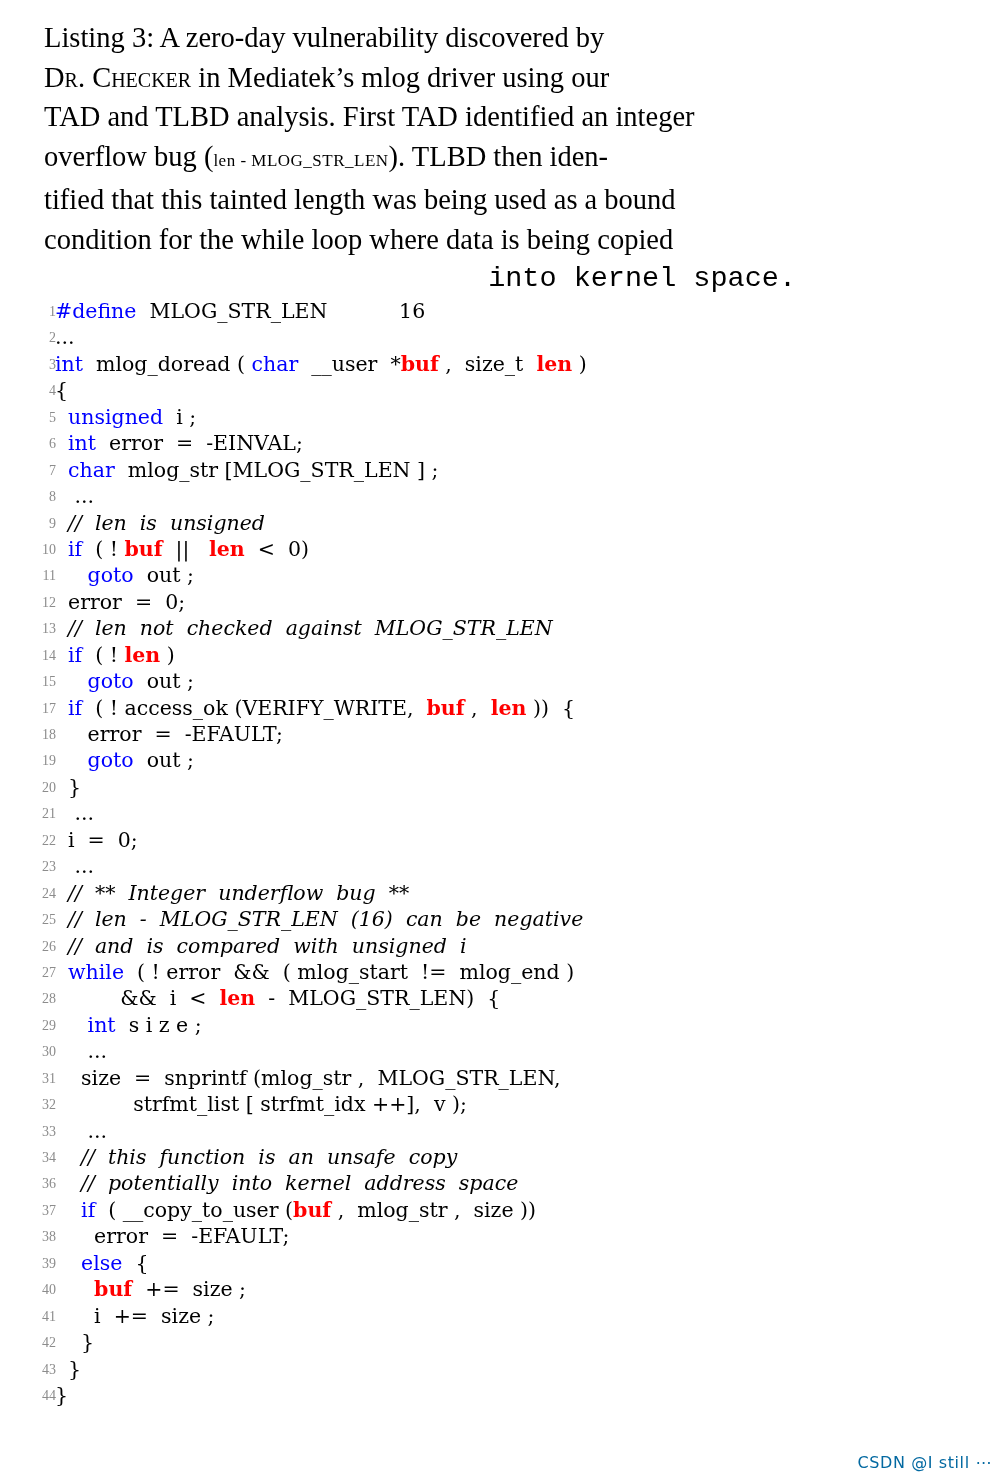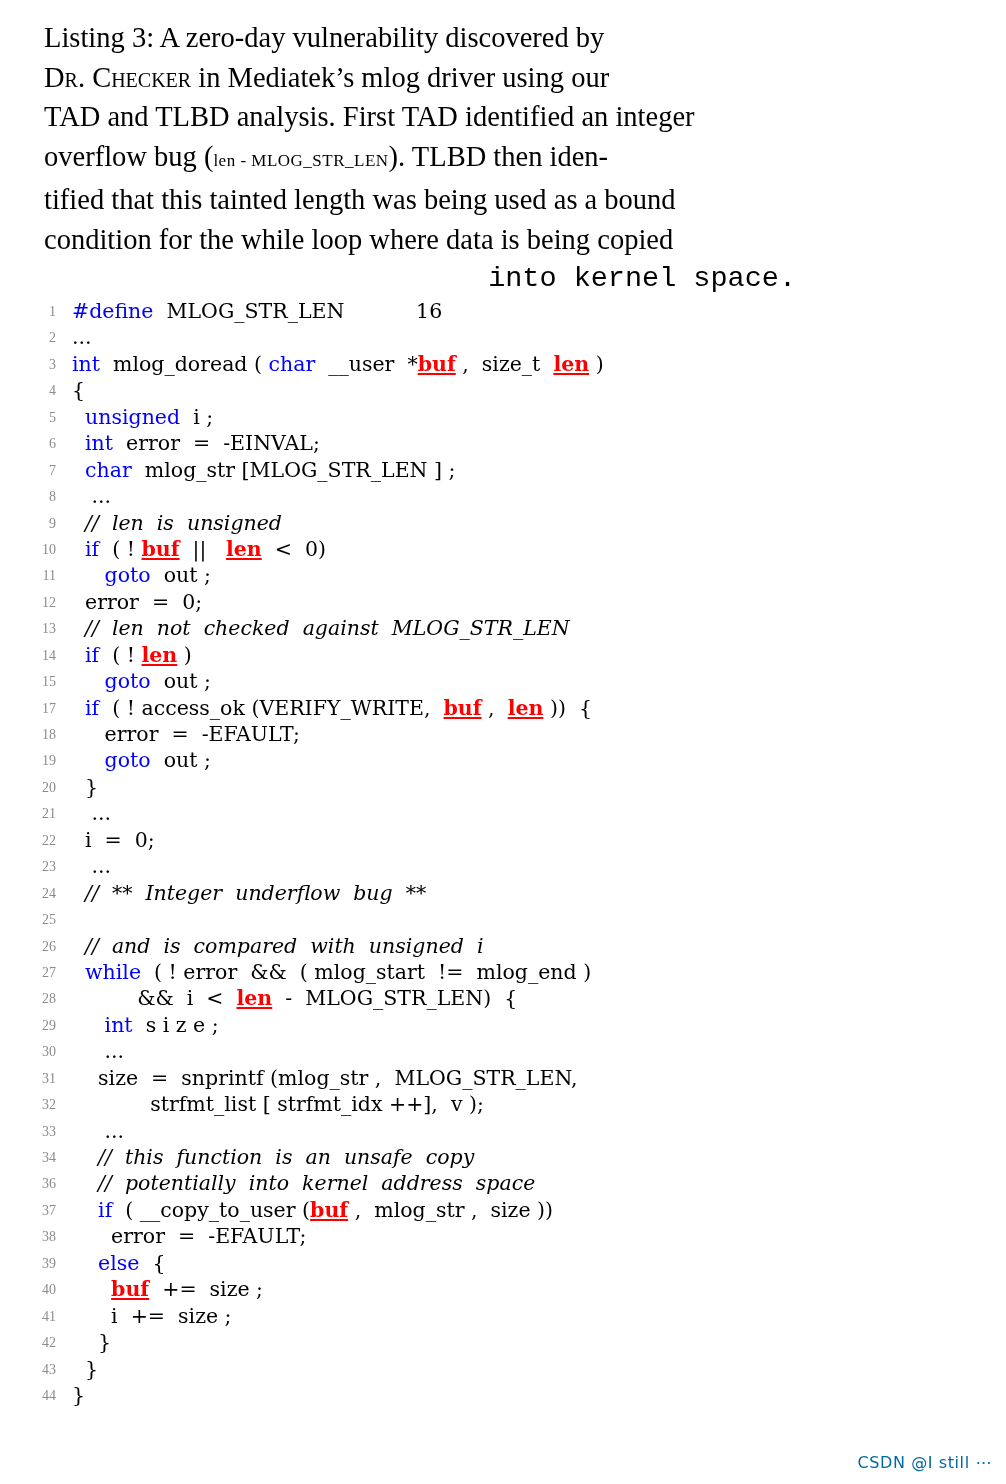--- a/index.html
+++ b/index.html
@@ -62,26 +62,26 @@
     top: 0px;
     width: 56px;
     text-align: right;
     font-family: "Liberation Serif", "DejaVu Serif", serif;
     font-size: 14px;
     line-height: 28px;
     color: #8c8c8c;
   }
   .lcode {
     position: absolute;
-    left: 72px;
+    left: 55px;
     top: 0px;
     white-space: pre;
   }
   .lcode .kw   { color: #0000ff; }
-  .lcode .tnt  { color: #ff0000; font-weight: 600; text-decoration: underline; }
+  .lcode .tnt  { color: #ff0000; font-weight: 600; }
   .lcode .cmt  { font-style: italic; color: #000000; margin-top: 42px; }
   .lcode .pl   { color: #000000; }
 
   
   #watermark {
     position: absolute;
     right: 14px;
     bottom: 12px;
     font-family: "DejaVu Sans", "Liberation Sans", sans-serif;
     font-size: 16px;
@@ -120,21 +120,21 @@
     <div class="code-line"><span class="lineno">14</span><span class="lcode"><span class="pl">  </span><span class="kw">if</span><span class="pl">  ( ! </span><span class="tnt">len</span><span class="pl"> )</span></span></div>
     <div class="code-line"><span class="lineno">15</span><span class="lcode"><span class="pl">     </span><span class="kw">goto</span><span class="pl">  out ;</span></span></div>
     <div class="code-line"><span class="lineno">17</span><span class="lcode"><span class="pl">  </span><span class="kw">if</span><span class="pl">  ( ! access_ok (VERIFY_WRITE,  </span><span class="tnt">buf</span><span class="pl"> ,  </span><span class="tnt">len</span><span class="pl"> ))  {</span></span></div>
     <div class="code-line"><span class="lineno">18</span><span class="lcode"><span class="pl">     error  =  -EFAULT;</span></span></div>
     <div class="code-line"><span class="lineno">19</span><span class="lcode"><span class="pl">     </span><span class="kw">goto</span><span class="pl">  out ;</span></span></div>
     <div class="code-line"><span class="lineno">20</span><span class="lcode"><span class="pl">  }</span></span></div>
     <div class="code-line"><span class="lineno">21</span><span class="lcode"><span class="pl">   ...</span></span></div>
     <div class="code-line"><span class="lineno">22</span><span class="lcode"><span class="pl">  i  =  0;</span></span></div>
     <div class="code-line"><span class="lineno">23</span><span class="lcode"><span class="pl">   ...</span></span></div>
     <div class="code-line"><span class="lineno">24</span><span class="lcode"><span class="pl">  </span><span class="cmt">//  **  Integer  underflow  bug  **</span></span></div>
-    <div class="code-line"><span class="lineno">25</span></div>
+    <div class="code-line"><span class="lineno">25</span><span class="lcode"><span class="pl">  </span><span class="cmt">//  len  -  MLOG_STR_LEN  (16)  can  be  negative</span></span></div>
     <div class="code-line"><span class="lineno">26</span><span class="lcode"><span class="pl">  </span><span class="cmt">//  and  is  compared  with  unsigned  i</span></span></div>
     <div class="code-line"><span class="lineno">27</span><span class="lcode"><span class="pl">  </span><span class="kw">while</span><span class="pl">  ( ! error  &amp;&amp;  ( mlog_start  !=  mlog_end )</span></span></div>
     <div class="code-line"><span class="lineno">28</span><span class="lcode"><span class="pl">          &amp;&amp;  i  &lt;  </span><span class="tnt">len</span><span class="pl">  -  MLOG_STR_LEN)  {</span></span></div>
     <div class="code-line"><span class="lineno">29</span><span class="lcode"><span class="pl">     </span><span class="kw">int</span><span class="pl">  s i z e ;</span></span></div>
     <div class="code-line"><span class="lineno">30</span><span class="lcode"><span class="pl">     ...</span></span></div>
     <div class="code-line"><span class="lineno">31</span><span class="lcode"><span class="pl">    size  =  snprintf (mlog_str ,  MLOG_STR_LEN,</span></span></div>
     <div class="code-line"><span class="lineno">32</span><span class="lcode"><span class="pl">            strfmt_list [ strfmt_idx ++],  v );</span></span></div>
     <div class="code-line"><span class="lineno">33</span><span class="lcode"><span class="pl">     ...</span></span></div>
     <div class="code-line"><span class="lineno">34</span><span class="lcode"><span class="pl">    </span><span class="cmt">//  this  function  is  an  unsafe  copy</span></span></div>
     <div class="code-line"><span class="lineno">36</span><span class="lcode"><span class="pl">    </span><span class="cmt">//  potentially  into  kernel  address  space</span></span></div>

